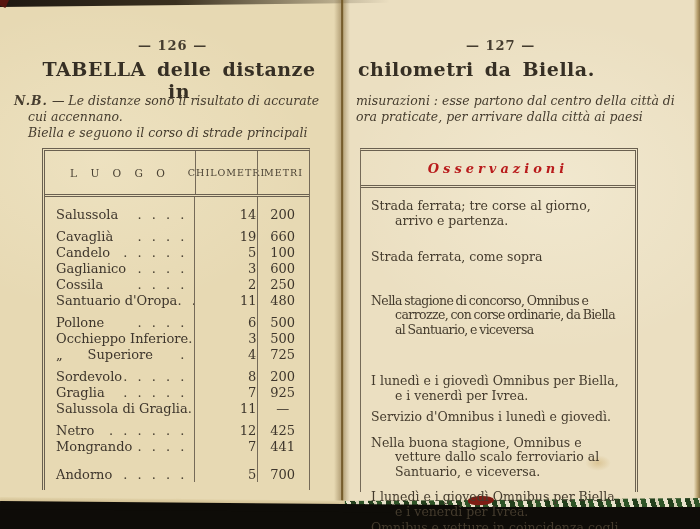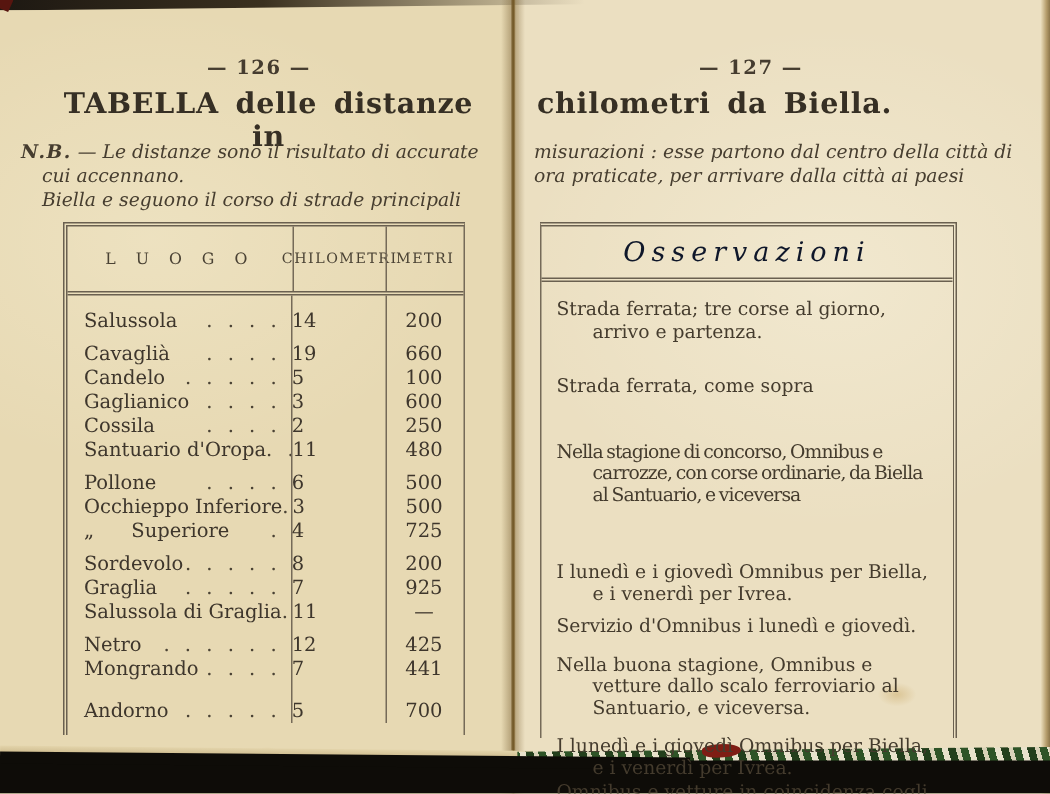--- a/index.html
+++ b/index.html
@@ -55,30 +55,30 @@
     font-size:9.5px;color:#4a4234;}
   .dhead .h-luogo{width:150px;text-align:center;letter-spacing:5px;font-size:10.5px;}
   .dhead .h-km{width:62px;text-align:center;letter-spacing:1px;align-self:stretch;display:flex;align-items:center;justify-content:center;border-left:1px solid #756a58;box-sizing:border-box;}
   .dhead .h-m{width:52px;text-align:center;letter-spacing:1px;align-self:stretch;display:flex;align-items:center;justify-content:center;border-left:1px solid #756a58;box-sizing:border-box;}
   .dbody{position:relative;padding-top:9px;font-size:13px;}
   .vline{position:absolute;top:0;bottom:0;width:1px;background:#756a58;}
   .vl1{left:149px;} .vl2{left:212px;}
   .drow{display:flex;height:16px;align-items:center;}
   .drow .c-luogo{width:150px;padding-left:11px;box-sizing:border-box;display:flex;white-space:pre;}
   .drow .dots{flex:1;text-align:right;padding-right:10px;word-spacing:6px;color:#4a4234;overflow:hidden;}
-  .drow .c-km{width:62px;text-align:left;}
+  .drow .c-km{width:62px;text-align:right;}
   .drow .c-m{width:53px;text-align:center;}
   .g{margin-top:6px;} .gg{margin-top:12px;}
   
   .otable{position:absolute;left:360px;top:148px;width:278px;height:344px;
     border-top:3px double #6a6050;border-left:1px solid #756a58;border-right:3px double #6a6050;
     box-sizing:border-box;}
   .ohead{height:37px;display:flex;align-items:center;justify-content:center;
     border-bottom:3px double #6a6050;box-sizing:border-box;
-    font-weight:normal;font-style:italic;font-size:18px;letter-spacing:4px;color:#0f172a;}
+    font-weight:bold;font-style:italic;font-size:13px;letter-spacing:4px;color:#b91c1c;}
   .obody{padding:0 9px 0 10px;font-size:12.5px;line-height:14.5px;color:#443b2d;}
   .obs{padding-left:24px;text-indent:-24px;}
   .o1{margin-top:11px;} .o2{margin-top:22px;} .o3{margin-top:29px;letter-spacing:-.6px;word-spacing:-1px;}
   .o4{margin-top:37px;} .o5{margin-top:7px;} .o6{margin-top:11px;} .o7{margin-top:11px;} .o8{margin-top:2px;}
 </style>
 </head>
 <body>
 
 <div class="page-left-bg"></div>
 <div class="page-right-bg"></div>

